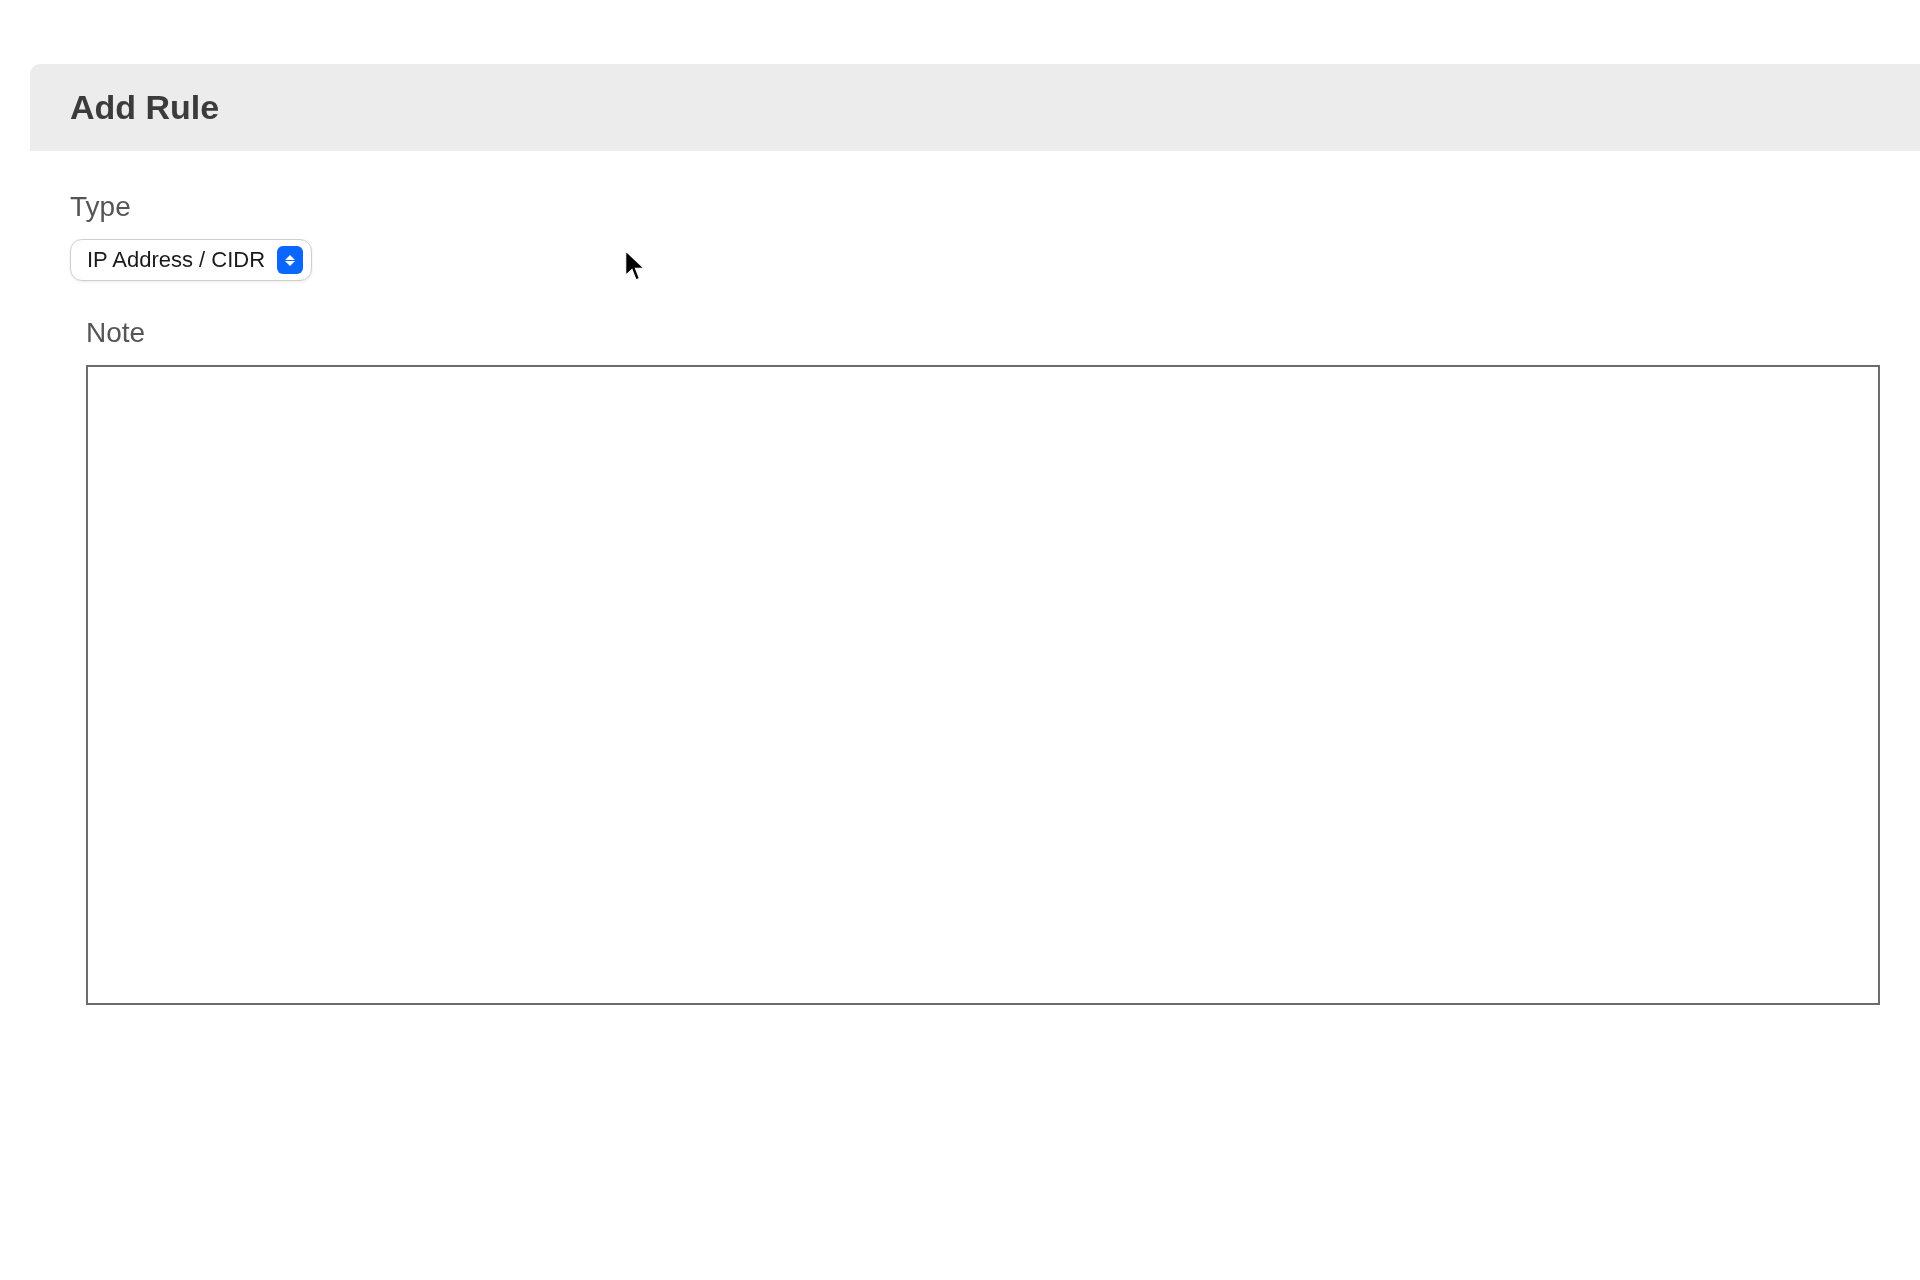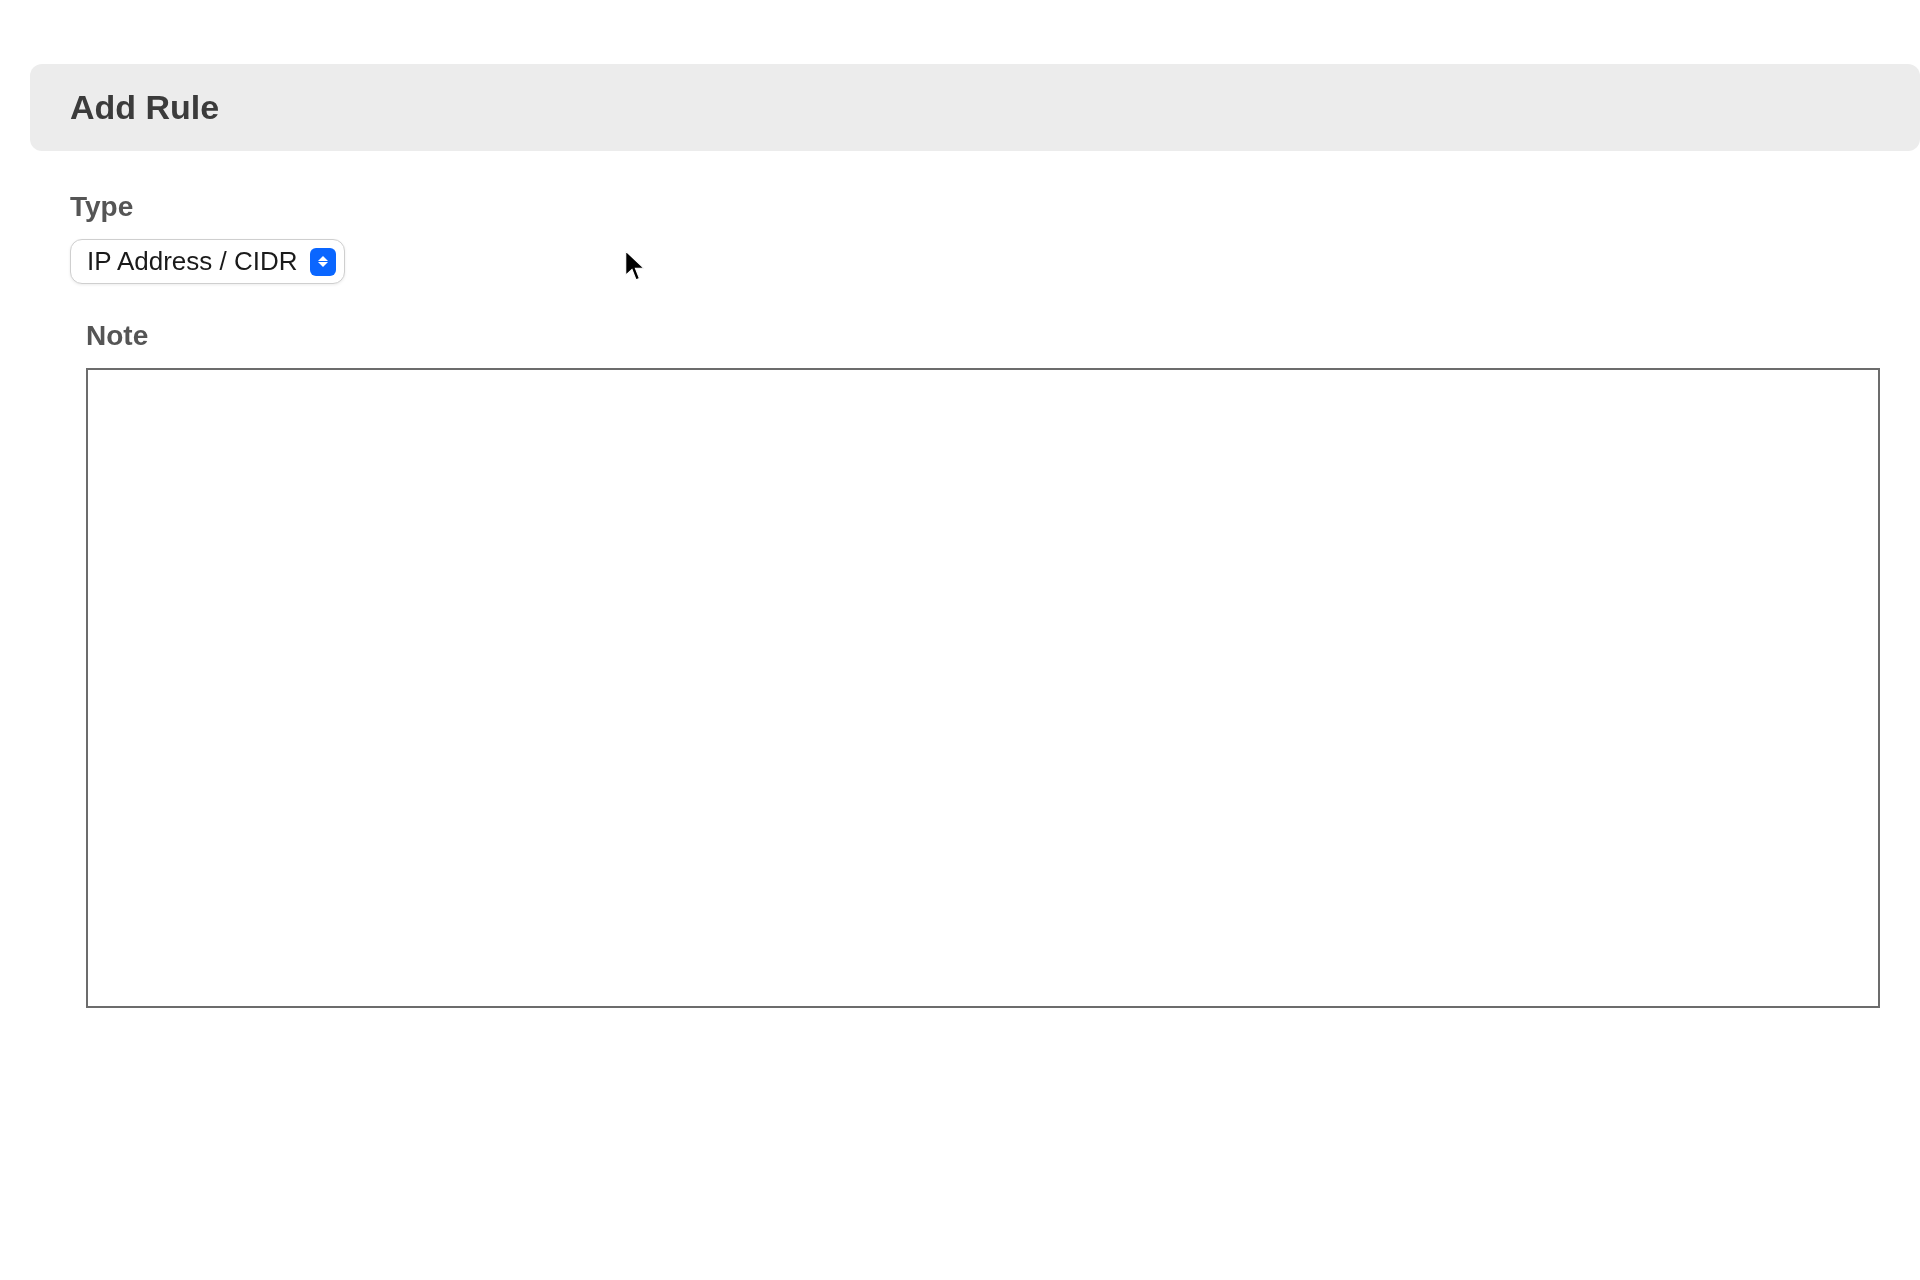--- a/index.html
+++ b/index.html
@@ -18,21 +18,20 @@
       position: absolute;
       left: 30px;
       top: 64px;
       right: 0;
       background: #ffffff;
     }
     .panel-header {
       background: #ececec;
       padding: 24px 40px;
       border-top-left-radius: 10px;
-      border-radius: 12px;
     }
     .panel-title {
       font-size: 34px;
       font-weight: 700;
       color: #3b3b3b;
     }
     .panel-body {
       padding: 40px 40px 40px 40px;
       background: #ffffff;
     }
@@ -41,21 +40,21 @@
     }
     .field-label-row {
       display: flex;
       align-items: center;
       gap: 14px;
       margin-bottom: 16px;
     }
     .field-label {
       font-size: 28px;
       color: #555555;
-      font-weight: 700;
+      font-weight: 400;
     }
     .help-icon {
       font-size: 26px;
       color: #3ba4d6;
       border-bottom: 2px dotted #3ba4d6;
       line-height: 1;
       padding-bottom: 1px;
       cursor: help;
       font-weight: 600;
     }
@@ -63,21 +62,21 @@
       display: inline-flex;
       align-items: center;
       background: #ffffff;
       border: 1px solid #cfcfcf;
       border-radius: 12px;
       padding: 6px 8px 6px 16px;
       box-shadow: 0 1px 3px rgba(0,0,0,0.08);
       gap: 12px;
     }
     .select-text {
-      font-size: 26px;
+      font-size: 22px;
       color: #1a1a1a;
       white-space: nowrap;
     }
     .select-chevrons {
       width: 26px;
       height: 28px;
       background: #0a66ff;
       border-radius: 6px;
       display: flex;
       flex-direction: column;

